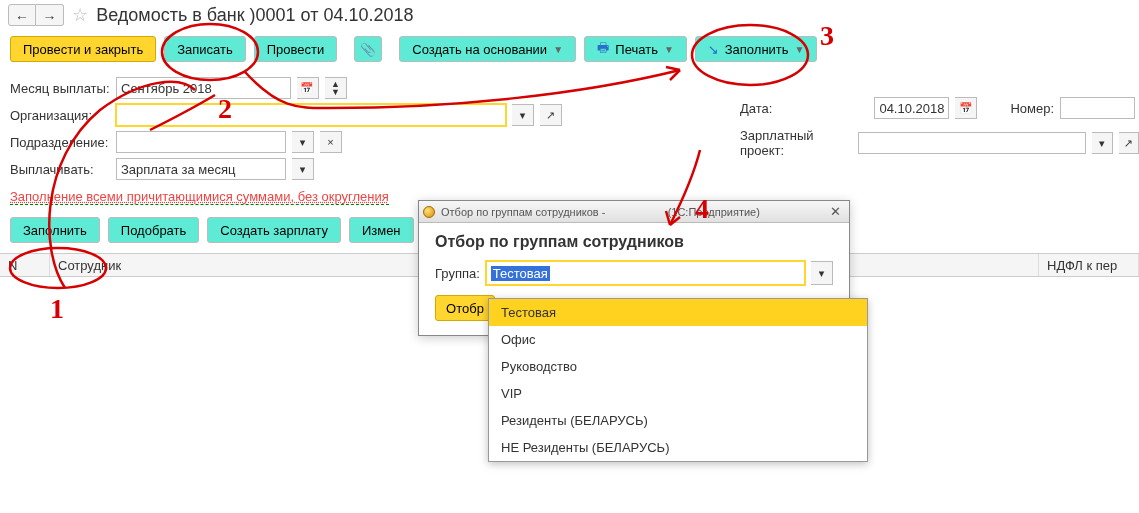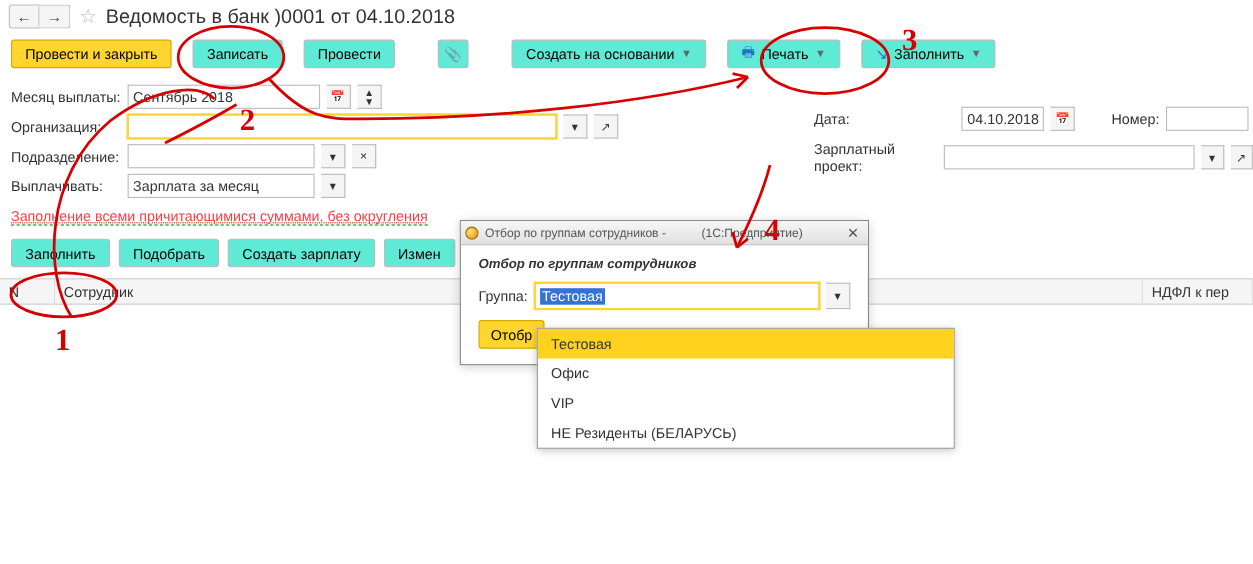--- a/index.html
+++ b/index.html
@@ -30,21 +30,21 @@
   .nav-btn:nth-child(2) { border-radius: 0 3px 3px 0; border-left: none; }
   .star-icon {
     margin: 0 8px; color: #bbb; font-size: 18px;
   }
   .title {
     font-size: 18px; font-weight: normal; color: #333;
   }
   .toolbar {
     display: flex; align-items: center;
     padding: 6px 10px;
-    gap: 19px;
+    gap: 8px;
   }
   .btn {
     height: 26px;
     padding: 0 12px;
     border: 1px solid #bbb;
     background: #5eead4;
     border-radius: 3px;
     cursor: pointer;
     display: inline-flex; align-items: center; justify-content: center;
     font-size: 13px;
@@ -121,21 +121,21 @@
     height: 100%;
     display: flex; align-items: center;
   }
   .th.n { width: 50px; }
   .th.emp { flex: 1; }
   .th.tax { width: 100px; text-align: right; }
   
   .dialog {
     position: absolute;
     left: 418px; top: 200px;
-    width: 372px;
+    width: 432px;
     background: #fff;
     border: 1px solid #888;
     box-shadow: 0 2px 10px rgba(0,0,0,0.2);
     z-index: 20;
   }
   .dialog-titlebar {
     background: linear-gradient(#f7f7f7, #e0e0e0);
     height: 22px;
     display: flex; align-items: center;
     padding: 0 4px;
@@ -150,21 +150,21 @@
     border: 1px solid #a36900;
   }
   .dialog-titlebar .close {
     margin-left: auto; font-size: 13px; color: #555; cursor: pointer;
     padding: 0 4px;
   }
   .dialog-body {
     padding: 10px 16px 14px;
   }
   .dialog-heading {
-    font-size: 12px; font-weight: bold; margin-bottom: 10px; font-style: italic;
+    font-size: 16px; font-weight: bold; margin-bottom: 10px;
   }
   .dialog-row {
     display: flex; align-items: center; gap: 6px;
     margin-bottom: 10px;
   }
   .group-input {
     flex: 1; height: 24px;
     border: 1px solid #bbb;
     background: #fff;
     display: flex; align-items: center;
@@ -323,21 +323,23 @@
       </div>
       <div class="input-btn" style="height:24px">▾</div>
     </div>
     <button class="btn yellow" style="width:60px;overflow:hidden">Отобр</button>
   </div>
 </div>
 
 <div class="dropdown">
   <div class="dd-item active">Тестовая</div>
   <div class="dd-item">Офис</div>
+  <div class="dd-item">Руководство</div>
   <div class="dd-item">VIP</div>
+  <div class="dd-item">Резиденты (БЕЛАРУСЬ)</div>
   <div class="dd-item">НЕ Резиденты (БЕЛАРУСЬ)</div>
 </div>
 
 <div class="ann">
 <svg viewBox="0 0 1139 513">
   <g stroke="#d60000" stroke-width="2.5" fill="none">
 
     <ellipse cx="210" cy="52" rx="48" ry="28"></ellipse>
 
     <ellipse cx="750" cy="55" rx="58" ry="30"></ellipse>

